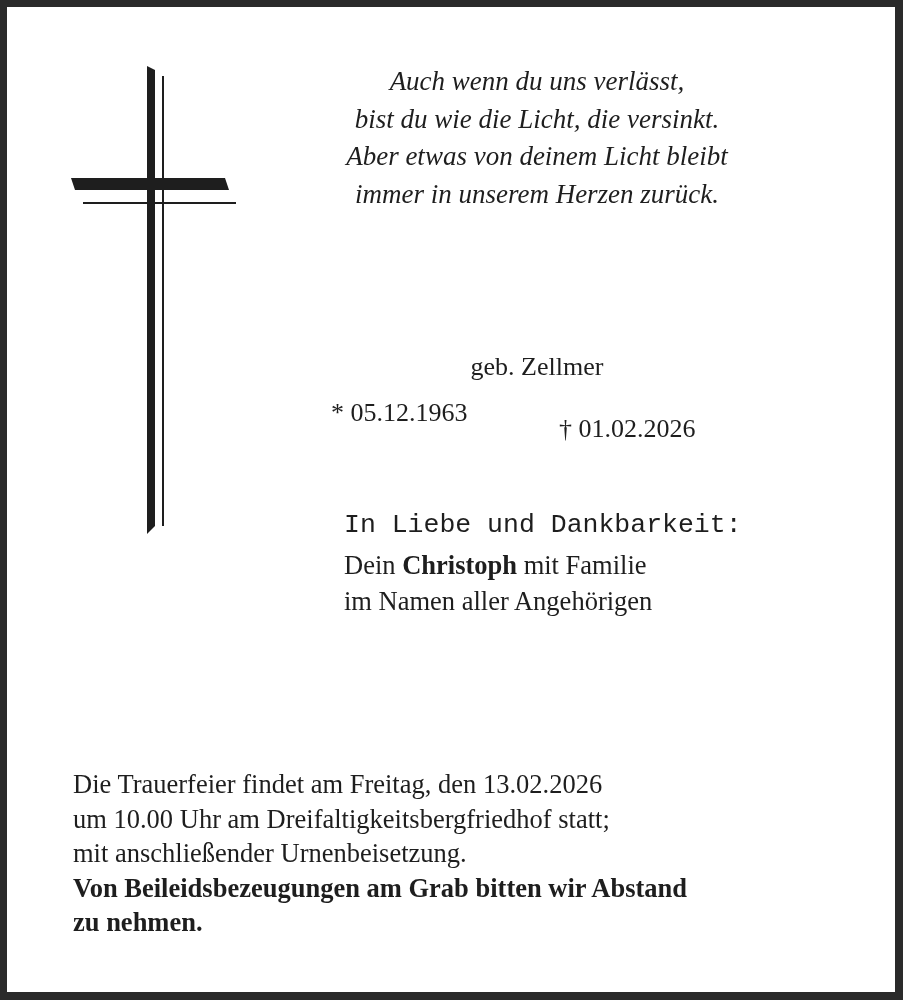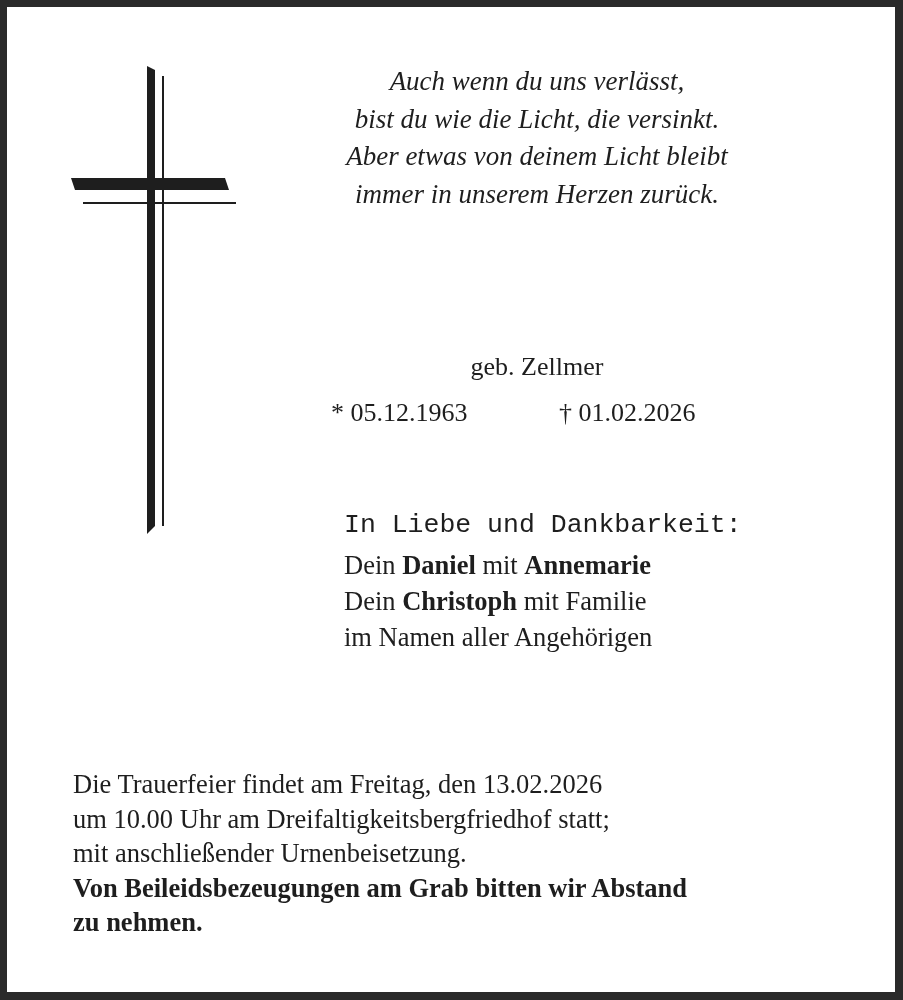--- a/index.html
+++ b/index.html
@@ -32,21 +32,21 @@
     }
     .maiden {
       position: absolute; left: 380px; top: 344px; width: 300px;
       text-align: center; font-size: 26px; line-height: 32px;
     }
     .dates {
       position: absolute; left: 300px; top: 390px; width: 460px;
       font-size: 26px; line-height: 32px; white-space: nowrap;
     }
     .dates .birth { position: absolute; left: 24px; top: 0; }
-    .dates .death { position: absolute; left: 252px; top: 0; }
+    .dates .death { position: absolute; left: 252px; top: 16px; }
 
     .family {
       position: absolute; left: 337px; top: 500px; width: 450px;
       font-size: 26.5px; line-height: 36px;
     }
     .family .intro { margin-bottom: 4px; font-family: Liberation Mono, monospace; }
     .family div { white-space: nowrap; }
     .family b { font-weight: bold; }
 
     .info {
@@ -82,21 +82,20 @@
   </div>
 
   <div class="maiden serif">geb. Zellmer</div>
   <div class="dates serif">
     <span class="birth">* 05.12.1963</span>
     <span class="death">† 01.02.2026</span>
   </div>
 
   <div class="family serif">
     <div class="intro">In Liebe und Dankbarkeit:</div>
-    <div><span>Dein </span><b>Daniel</b><span> mit </span><b>Annemarie</b></div>
     <div><span>Dein </span><b>Christoph</b><span> mit Familie</span></div>
     <div>im Namen aller Angehörigen</div>
   </div>
 
   <div class="info serif">
     <div>Die Trauerfeier findet am Freitag, den 13.02.2026</div>
     <div>um 10.00 Uhr am Dreifaltigkeitsbergfriedhof statt;</div>
     <div>mit anschließender Urnenbeisetzung.</div>
     <div class="note">Von Beileidsbezeugungen am Grab bitten wir Abstand</div>
     <div class="note">zu nehmen.</div>

